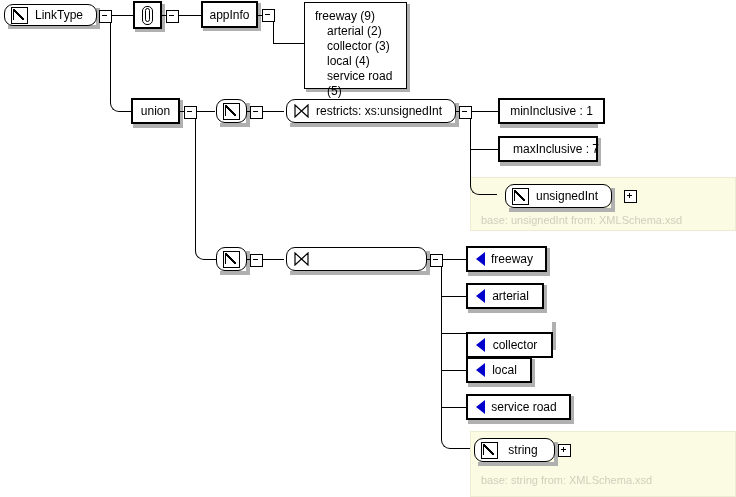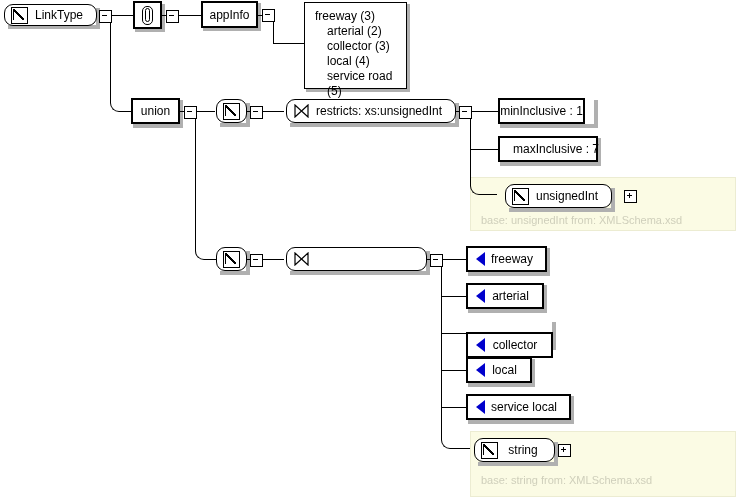--- a/index.html
+++ b/index.html
@@ -192,21 +192,21 @@
   </div>
   <div class="pm" style="left:262px;top:9px;"></div>
   <div class="hline" style="left:258px;top:15px;width:5px;"></div>
 
   <div class="vline" style="left:273px;top:15px;height:28px;"></div>
   <div class="hline" style="left:273px;top:43px;width:31px;"></div>
 
   <div class="shadow" style="left:306px;top:88px;width:104px;height:4px;"></div>
   <div class="shadow" style="left:406px;top:4px;width:4px;height:88px;"></div>
   <div class="listbox n" style="left:304px;top:2px;width:103px;height:87px;">
-    <div class="first">freeway (3)</div>
+    <div class="first">freeway (9)</div>
     <div class="ind">arterial (2)</div>
     <div class="ind">collector (3)</div>
     <div class="ind">local (4)</div>
     <div class="ind">service road (5)</div>
   </div>
 
   <div class="shadow" style="left:133px;top:124px;width:50px;height:4px;"></div>
   <div class="shadow" style="left:179px;top:100px;width:4px;height:28px;"></div>
   <div class="rect n" style="left:131px;top:98px;width:49px;height:26px;">
     <span class="lbltext">union</span>
@@ -243,21 +243,21 @@
   <div class="hline" style="left:456px;top:111px;width:4px;"></div>
 
   <div class="hline" style="left:470px;top:111px;width:28px;"></div>
   <div class="vline" style="left:470px;top:111px;height:74px;"></div>
   <div class="hline" style="left:470px;top:149px;width:28px;"></div>
   <div class="elbow" style="left:470px;top:180px;width:14px;height:14px;"></div>
   <div class="hline" style="left:483px;top:194px;width:14px;"></div>
 
   <div class="shadow" style="left:500px;top:124px;width:98px;height:4px;"></div>
   <div class="shadow" style="left:594px;top:100px;width:4px;height:28px;"></div>
-  <div class="rect n" style="left:498px;top:98px;width:87px;height:26px;">
+  <div class="rect n" style="left:498px;top:98px;width:107px;height:26px;">
     <span class="lbltext">minInclusive : 1</span>
   </div>
 
   <div class="shadow" style="left:500px;top:162px;width:101px;height:4px;"></div>
   <div class="shadow" style="left:597px;top:138px;width:4px;height:28px;"></div>
   <div class="rect n" style="left:498px;top:136px;width:100px;height:26px;padding-left:16px;">
     <span class="lbltext">maxInclusive : 7</span>
   </div>
 
   <div class="panel n" style="left:470px;top:177px;width:266px;height:54px;">
@@ -327,21 +327,21 @@
   <div class="shadow" style="left:531px;top:359px;width:4px;height:28px;"></div>
   <div class="rect n" style="left:466px;top:357px;width:66px;height:26px;justify-content:flex-start;">
     <span class="tri"></span>
     <span class="enum-lbl lbltext">local</span>
   </div>
 
   <div class="shadow" style="left:468px;top:420px;width:106px;height:4px;"></div>
   <div class="shadow" style="left:570px;top:396px;width:4px;height:28px;"></div>
   <div class="rect n" style="left:466px;top:394px;width:105px;height:26px;justify-content:flex-start;">
     <span class="tri"></span>
-    <span class="enum-lbl lbltext">service local</span>
+    <span class="enum-lbl lbltext">service road</span>
   </div>
 
   <div class="panel n" style="left:470px;top:431px;width:266px;height:66px;">
     <span class="panel-base" style="bottom:10px;">base: string from: XMLSchema.xsd</span>
   </div>
   <div class="shadow" style="left:478px;top:462px;width:80px;height:4px;"></div>
   <div class="shadow" style="left:554px;top:442px;width:4px;height:24px;"></div>
   <div class="oct n" style="left:474px;top:438px;width:81px;height:24px;">
     <span class="tyicon"></span>
     <span class="oct-lbl lbltext">string</span>

